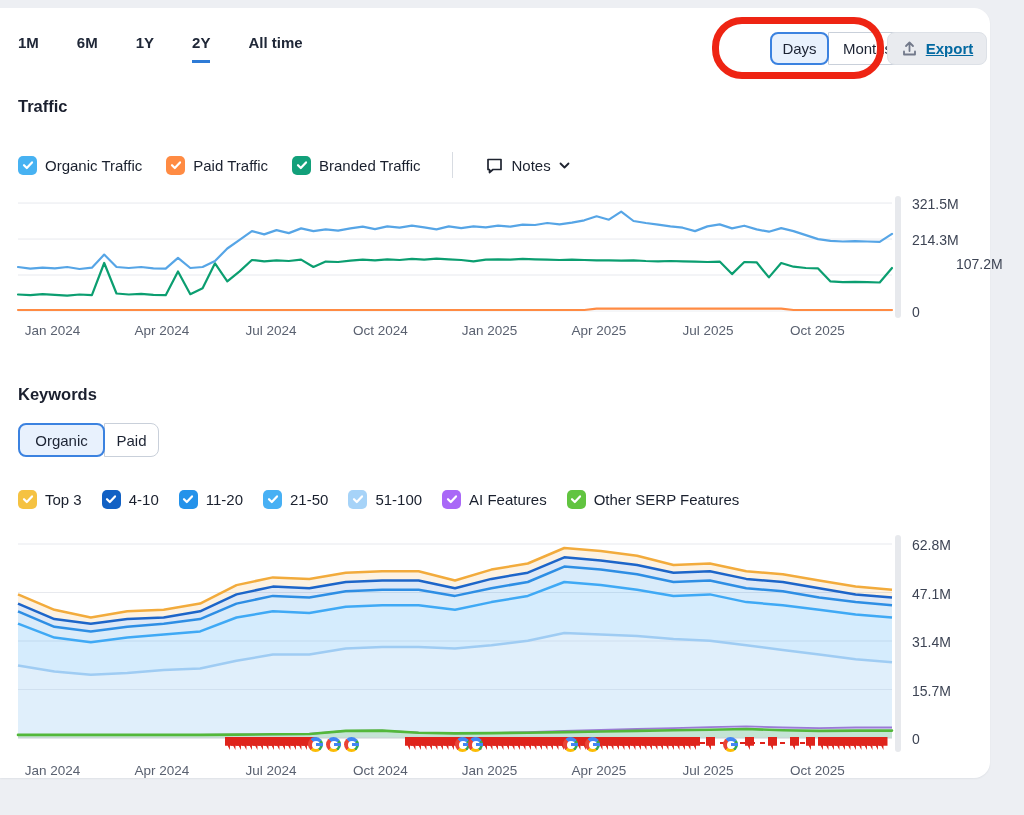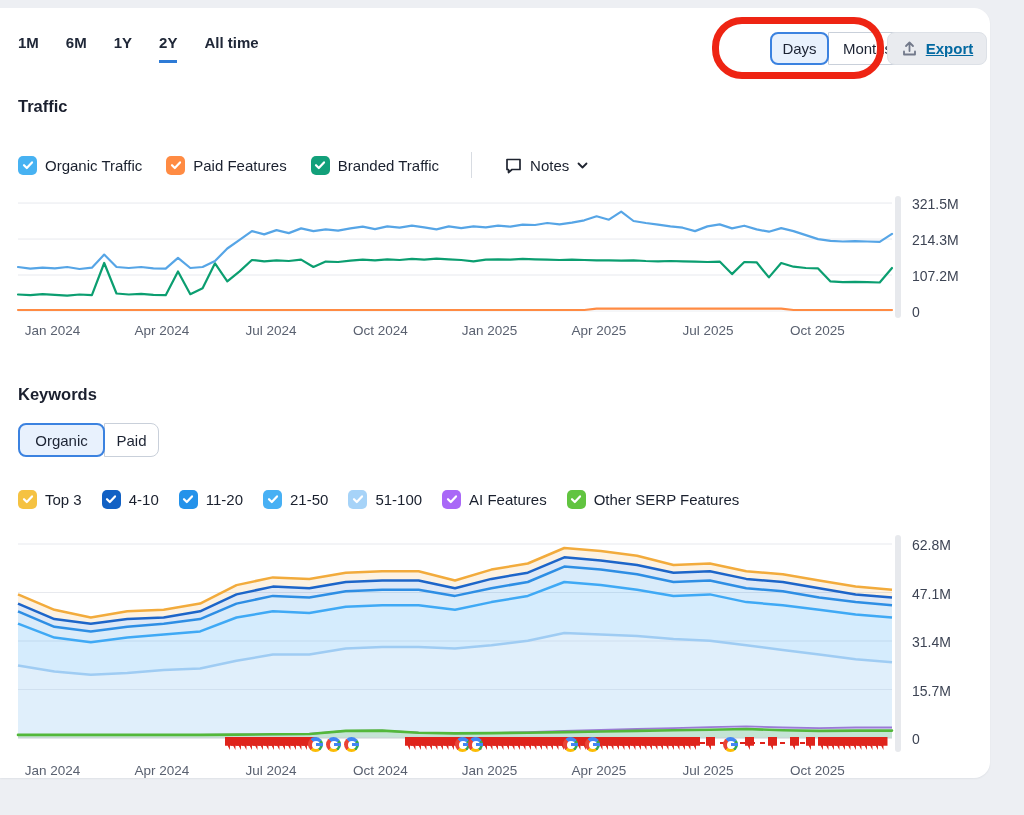--- a/index.html
+++ b/index.html
@@ -1,20 +1,20 @@
 <!DOCTYPE html>
 <html><head>
 <meta charset="utf-8">
 <style>
   html,body{margin:0;padding:0;background:#edeff3;width:1024px;height:815px;overflow:hidden;
     font-family:"Liberation Sans","DejaVu Sans",sans-serif;-webkit-font-smoothing:antialiased;}
   .card{position:absolute;left:0;top:8px;width:990px;height:770px;background:#fff;
     border-radius:0 16px 16px 0;box-shadow:0 1px 2px rgba(20,30,50,.06);}
   
-  .ranges{position:absolute;left:18px;top:26px;display:flex;gap:27px;align-items:center;}
+  .ranges{position:absolute;left:18px;top:26px;display:flex;gap:38px;align-items:center;}
   .range-tab{font-size:15px;font-weight:700;color:#202838;cursor:pointer;padding-bottom:9px;border-bottom:3px solid transparent;}
   .range-tab.active{border-bottom-color:#2e7bd6;}
   .seg-group{position:absolute;display:flex;height:33px;}
   .seg{display:flex;align-items:center;justify-content:center;font-size:15px;color:#1c2333;background:#fff;
     border:1px solid #c9d0da;box-sizing:border-box;cursor:pointer;}
   .seg.first{border-radius:8px 0 0 8px;}
   .seg.last{border-radius:0 8px 8px 0;margin-left:-1px;}
   .seg.selected{background:#e8f1fd;border:2px solid #3b82e0;border-radius:8px;z-index:2;}
   .export-btn{position:absolute;left:887px;top:24px;width:100px;height:33px;background:#e9ebef;border:1px solid #dde1e7;
     border-radius:8px;display:flex;align-items:center;justify-content:center;gap:8px;cursor:pointer;box-sizing:border-box;}
@@ -80,21 +80,21 @@
           </svg>
         </span>
         <span class="legend-label">Organic Traffic</span>
       </div>
       <div class="legend-item">
         <span class="cbx" style="background: rgb(255, 139, 67);">
           <svg width="12" height="12" viewBox="0 0 12 12" style="position:static">
             <path d="M2 6.2 L4.8 9 L10 3.4" fill="none" stroke="#fff" stroke-width="2.2" stroke-linecap="round" stroke-linejoin="round"></path>
           </svg>
         </span>
-        <span class="legend-label">Paid Features</span>
+        <span class="legend-label">Paid Traffic</span>
       </div>
       <div class="legend-item">
         <span class="cbx" style="background: rgb(18, 160, 122);">
           <svg width="12" height="12" viewBox="0 0 12 12" style="position:static">
             <path d="M2 6.2 L4.8 9 L10 3.4" fill="none" stroke="#fff" stroke-width="2.2" stroke-linecap="round" stroke-linejoin="round"></path>
           </svg>
         </span>
         <span class="legend-label">Branded Traffic</span>
       </div>
       <div class="vdiv"></div>
@@ -115,21 +115,21 @@
         <line x1="0" y1="43.03358208955224" x2="874" y2="43.03358208955224" stroke="#e7e9ee" stroke-width="1"></line>
         <line x1="0" y1="79" x2="874" y2="79" stroke="#e7e9ee" stroke-width="1"></line>
         <line x1="0" y1="115" x2="874" y2="115" stroke="#eceef2" stroke-width="1"></line>
         <path d="M0.0 114.0 L12.3 114.0 L24.6 114.0 L36.9 114.0 L49.2 114.0 L61.5 114.0 L73.9 114.0 L86.2 114.0 L98.5 114.0 L110.8 114.0 L123.1 114.0 L135.4 114.0 L147.7 114.0 L160.0 114.0 L172.3 114.0 L184.6 114.0 L197.0 114.0 L209.3 114.0 L221.6 114.0 L233.9 114.0 L246.2 114.0 L258.5 114.0 L270.8 114.0 L283.1 114.0 L295.4 114.0 L307.7 114.0 L320.1 114.0 L332.4 114.0 L344.7 114.0 L357.0 114.0 L369.3 114.0 L381.6 114.0 L393.9 114.0 L406.2 114.0 L418.5 114.0 L430.8 114.0 L443.2 114.0 L455.5 114.0 L467.8 114.0 L480.1 114.0 L492.4 114.0 L504.7 114.0 L517.0 114.0 L529.3 114.0 L541.6 114.0 L553.9 114.0 L566.3 114.0 L578.6 112.6 L590.9 112.6 L603.2 112.6 L615.5 112.6 L627.8 112.6 L640.1 112.6 L652.4 112.6 L664.7 112.6 L677.0 112.6 L689.4 112.6 L701.7 112.6 L714.0 112.6 L726.3 112.6 L738.6 112.6 L750.9 112.6 L763.2 112.6 L775.5 114.0 L787.8 114.0 L800.1 114.0 L812.5 114.0 L824.8 114.0 L837.1 114.0 L849.4 114.0 L861.7 114.0 L874.0 114.0" fill="none" stroke="#ff8b43" stroke-width="2.2" stroke-linejoin="round" stroke-linecap="round"></path>
         <path d="M0.0 98.5 L12.3 99.2 L24.6 98.2 L36.9 98.9 L49.2 99.6 L61.5 98.5 L73.9 99.2 L86.2 67.0 L98.5 97.5 L110.8 98.5 L123.1 97.9 L135.4 98.9 L147.7 99.2 L160.0 75.4 L172.3 98.2 L184.6 92.2 L197.0 67.3 L209.3 85.4 L221.6 75.4 L233.9 64.0 L246.2 65.3 L258.5 64.3 L270.8 65.0 L283.1 63.6 L295.4 71.0 L307.7 65.6 L320.1 66.0 L332.4 64.6 L344.7 63.6 L357.0 64.3 L369.3 63.3 L381.6 64.0 L393.9 62.9 L406.2 63.6 L418.5 62.6 L430.8 63.3 L443.2 64.0 L455.5 65.3 L467.8 63.6 L480.1 63.3 L492.4 63.6 L504.7 62.9 L517.0 63.3 L529.3 63.6 L541.6 64.0 L553.9 63.6 L566.3 64.0 L578.6 64.3 L590.9 64.3 L603.2 64.6 L615.5 64.3 L627.8 65.0 L640.1 65.3 L652.4 65.0 L664.7 65.3 L677.0 65.6 L689.4 66.0 L701.7 65.6 L714.0 78.1 L726.3 66.0 L738.6 66.3 L750.9 81.4 L763.2 67.0 L775.5 70.7 L787.8 72.0 L800.1 72.4 L812.5 85.4 L824.8 86.1 L837.1 85.8 L849.4 86.1 L861.7 86.5 L874.0 72.0" fill="none" stroke="#0b9e70" stroke-width="2.2" stroke-linejoin="round" stroke-linecap="round"></path>
         <path d="M0.0 71.0 L12.3 72.7 L24.6 71.7 L36.9 72.4 L49.2 71.0 L61.5 73.0 L73.9 71.7 L86.2 58.6 L98.5 71.0 L110.8 72.0 L123.1 71.0 L135.4 72.4 L147.7 72.7 L160.0 61.9 L172.3 72.0 L184.6 71.0 L197.0 65.0 L209.3 52.5 L221.6 43.8 L233.9 35.1 L246.2 38.4 L258.5 34.1 L270.8 37.1 L283.1 32.4 L295.4 35.1 L307.7 33.4 L320.1 34.7 L332.4 32.4 L344.7 30.7 L357.0 33.1 L369.3 30.4 L381.6 31.7 L393.9 29.7 L406.2 31.4 L418.5 33.4 L430.8 30.4 L443.2 32.1 L455.5 30.4 L467.8 31.4 L480.1 29.7 L492.4 30.7 L504.7 28.7 L517.0 29.0 L529.3 27.0 L541.6 28.4 L553.9 26.7 L566.3 24.3 L578.6 20.3 L590.9 23.7 L603.2 15.6 L615.5 25.0 L627.8 27.0 L640.1 28.7 L652.4 30.4 L664.7 31.7 L677.0 35.1 L689.4 30.4 L701.7 28.4 L714.0 32.4 L726.3 29.7 L738.6 33.4 L750.9 35.7 L763.2 32.1 L775.5 35.1 L787.8 39.1 L800.1 43.1 L812.5 44.8 L824.8 45.5 L837.1 45.1 L849.4 45.5 L861.7 45.8 L874.0 37.8" fill="none" stroke="#56a5e6" stroke-width="2.2" stroke-linejoin="round" stroke-linecap="round"></path>
       </svg>
       <div class="gray-band" style="left: 877px; top: 0px; height: 122px;"></div>
       <span class="ylab" style="top: 0.033582px;">321.5M</span>
       <span class="ylab" style="top: 36.0336px;">214.3M</span>
-      <span class="ylab" style="top: 72px;">107.2M</span>
+      <span class="ylab" style="top: 60px; margin-left: 44px;">107.2M</span>
       <span class="ylab" style="top: 108px;">0</span>
       <span class="xlab" style="left: 34.5958px; top: 127px;">Jan 2024</span>
       <span class="xlab" style="left: 143.846px; top: 127px;">Apr 2024</span>
       <span class="xlab" style="left: 253.096px; top: 127px;">Jul 2024</span>
       <span class="xlab" style="left: 362.346px; top: 127px;">Oct 2024</span>
       <span class="xlab" style="left: 471.596px; top: 127px;">Jan 2025</span>
       <span class="xlab" style="left: 580.846px; top: 127px;">Apr 2025</span>
       <span class="xlab" style="left: 690.096px; top: 127px;">Jul 2025</span>
       <span class="xlab" style="left: 799.346px; top: 127px;">Oct 2025</span>
     </div>

